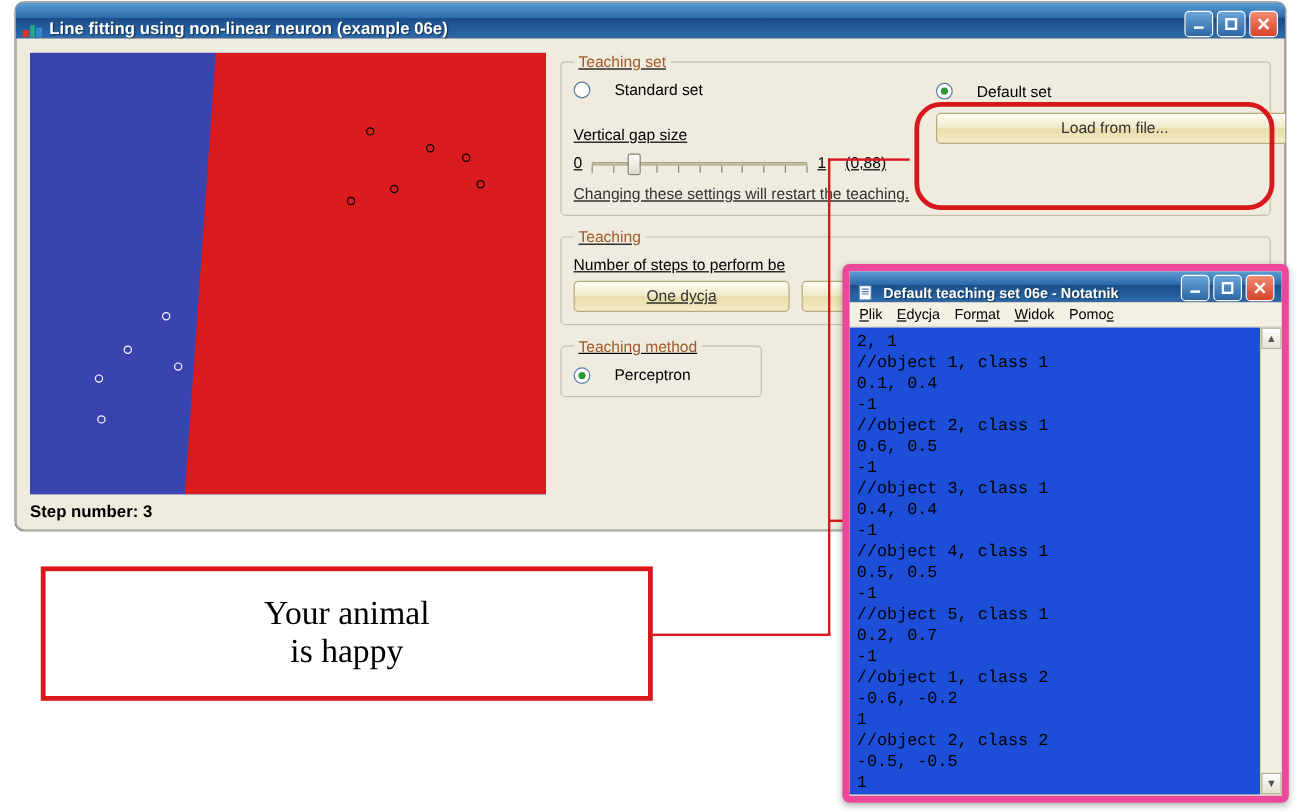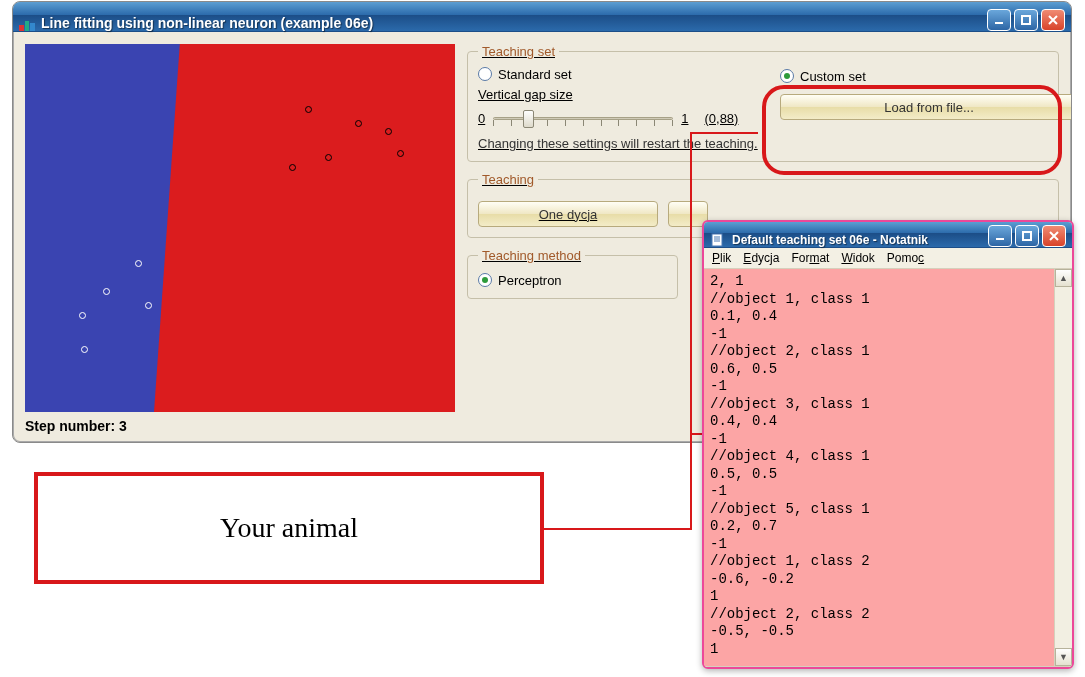--- a/index.html
+++ b/index.html
@@ -113,21 +113,21 @@
     text-decoration:underline;
   }
   legend {
     color:#a15a2b;
     font-size:13px;
     padding:0 4px;
   }
 
   .row { display:flex; align-items:center; gap:18px; }
   .radio {
-    display:inline-flex; align-items:flex-start; gap:6px;
+    display:inline-flex; align-items:center; gap:20px;
     cursor:pointer;
   }
   .radio .dot {
     width:14px; height:14px; border:1px solid #5a7aa6; border-radius:50%;
     background:#fff;
     display:flex; align-items:center; justify-content:center;
   }
   .radio .dot .inner {
     width:6px; height:6px; border-radius:50%; background:#2e9b3a; display:none;
   }
@@ -197,21 +197,21 @@
   .connector {
     position:absolute; background:#d8181a;
   }
 
   
   .notepad {
     position:absolute;
     left:702px; top:220px;
     width:372px; height:449px;
     background:#efebdf;
-    border:2px solid #ec4899;
+    border:6px solid #ec4899;
     border-radius:6px;
     overflow:hidden;
     box-shadow:0 2px 6px rgba(0,0,0,.3);
   }
   .notepad .titlebar { height:26px; }
   .notepad .title { font-size:12px; }
   .np-menu {
     display:flex; gap:12px;
     padding:3px 8px;
     background:#f3f0e4;
@@ -220,21 +220,21 @@
   }
   .np-menu span { cursor:pointer;text-align:center; }
   .np-menu .ul { text-decoration:underline; }
   .np-body-wrap {
     position:relative;
     height:calc(100% - 26px - 22px);
     display:flex;
   }
   .np-body {
     flex:1;
-    background:#fca5a5;
+    background:#1d4ed8;
     padding:4px 6px;
     font-family:"Courier New", monospace;
     font-size:14px;
     white-space:pre;
     overflow:hidden;
     line-height:1.25;
   }
   .np-vscroll {
     width:18px;
     background:#efebdf;
@@ -314,21 +314,21 @@
 
       <fieldset>
         <legend>Teaching set</legend>
 
         <div class="row" style="justify-content:space-between; align-items:flex-start;">
           <div style="flex:1">
             <div class="radio">
               <span class="dot"></span>
               <span>Standard set</span>
             </div>
-            <div style="margin-top:3px">Vertical gap size</div>
+            <div style="margin-top:20px">Vertical gap size</div>
             <div class="slider-wrap">
               <span>0</span>
               <div class="slider">
                 <div class="track"></div>
                 <div class="ticks">
                   <span></span>
                     <span></span>
                     <span></span>
                     <span></span>
                     <span></span>
@@ -344,44 +344,45 @@
               <span>1</span>
               <span style="margin-left:8px">(0,88)</span>
             </div>
           </div>
 
           <div style="width:268px">
             <div class="radio selected">
               <span class="dot">
                   <span class="inner"></span>
                 </span>
-              <span>Custom set</span>
+              <span>Default set</span>
             </div>
             <div style="margin-top:10px">
               <div class="button wide">
                 <span>Load from file...</span>
               </div>
             </div>
           </div>
         </div>
 
         <div class="note">Changing these settings will restart the teaching.</div>
       </fieldset>
 
       <fieldset>
         <legend>Teaching</legend>
+        <div>Number of steps to perform be</div>
         <div class="teaching-row">
           <div class="button" style="width:180px">
             <span>One dycja</span>
           </div>
           <div class="button" style="width:40px"></div>
         </div>
       </fieldset>
 
-      <fieldset style="width:211px">
+      <fieldset style="width:168px">
         <legend>Teaching method</legend>
         <div class="radio selected">
           <span class="dot">
               <span class="inner"></span>
             </span>
           <span>Perceptron</span>
         </div>
       </fieldset>
 
     </div>
@@ -391,20 +392,21 @@
 <div class="highlight-ring"></div>
 
 <div class="connector" style="left:690px; top:132px; width:2px; height:303px;"></div>
 <div class="connector" style="left:690px; top:132px; width:68px; height:2px;"></div>
 <div class="connector" style="left:690px; top:433px; width:14px; height:2px;"></div>
 <div class="connector" style="left:542px; top:528px; width:150px; height:2px;"></div>
 <div class="connector" style="left:690px; top:433px; width:2px; height:97px;"></div>
 
 <div class="callout">
   <div>Your animal</div>
+  <div>is happy</div>
 </div>
 
 <div class="notepad">
   <div class="titlebar">
     <span class="app-icon">
       <svg width="14" height="14">
           <rect x="2" y="1" width="10" height="12" fill="#fff" stroke="#4a7ab5"></rect>
           <path d="M4 4h6M4 6h6M4 8h6" stroke="#4a7ab5" stroke-width="1"></path>
         </svg>
     </span>

